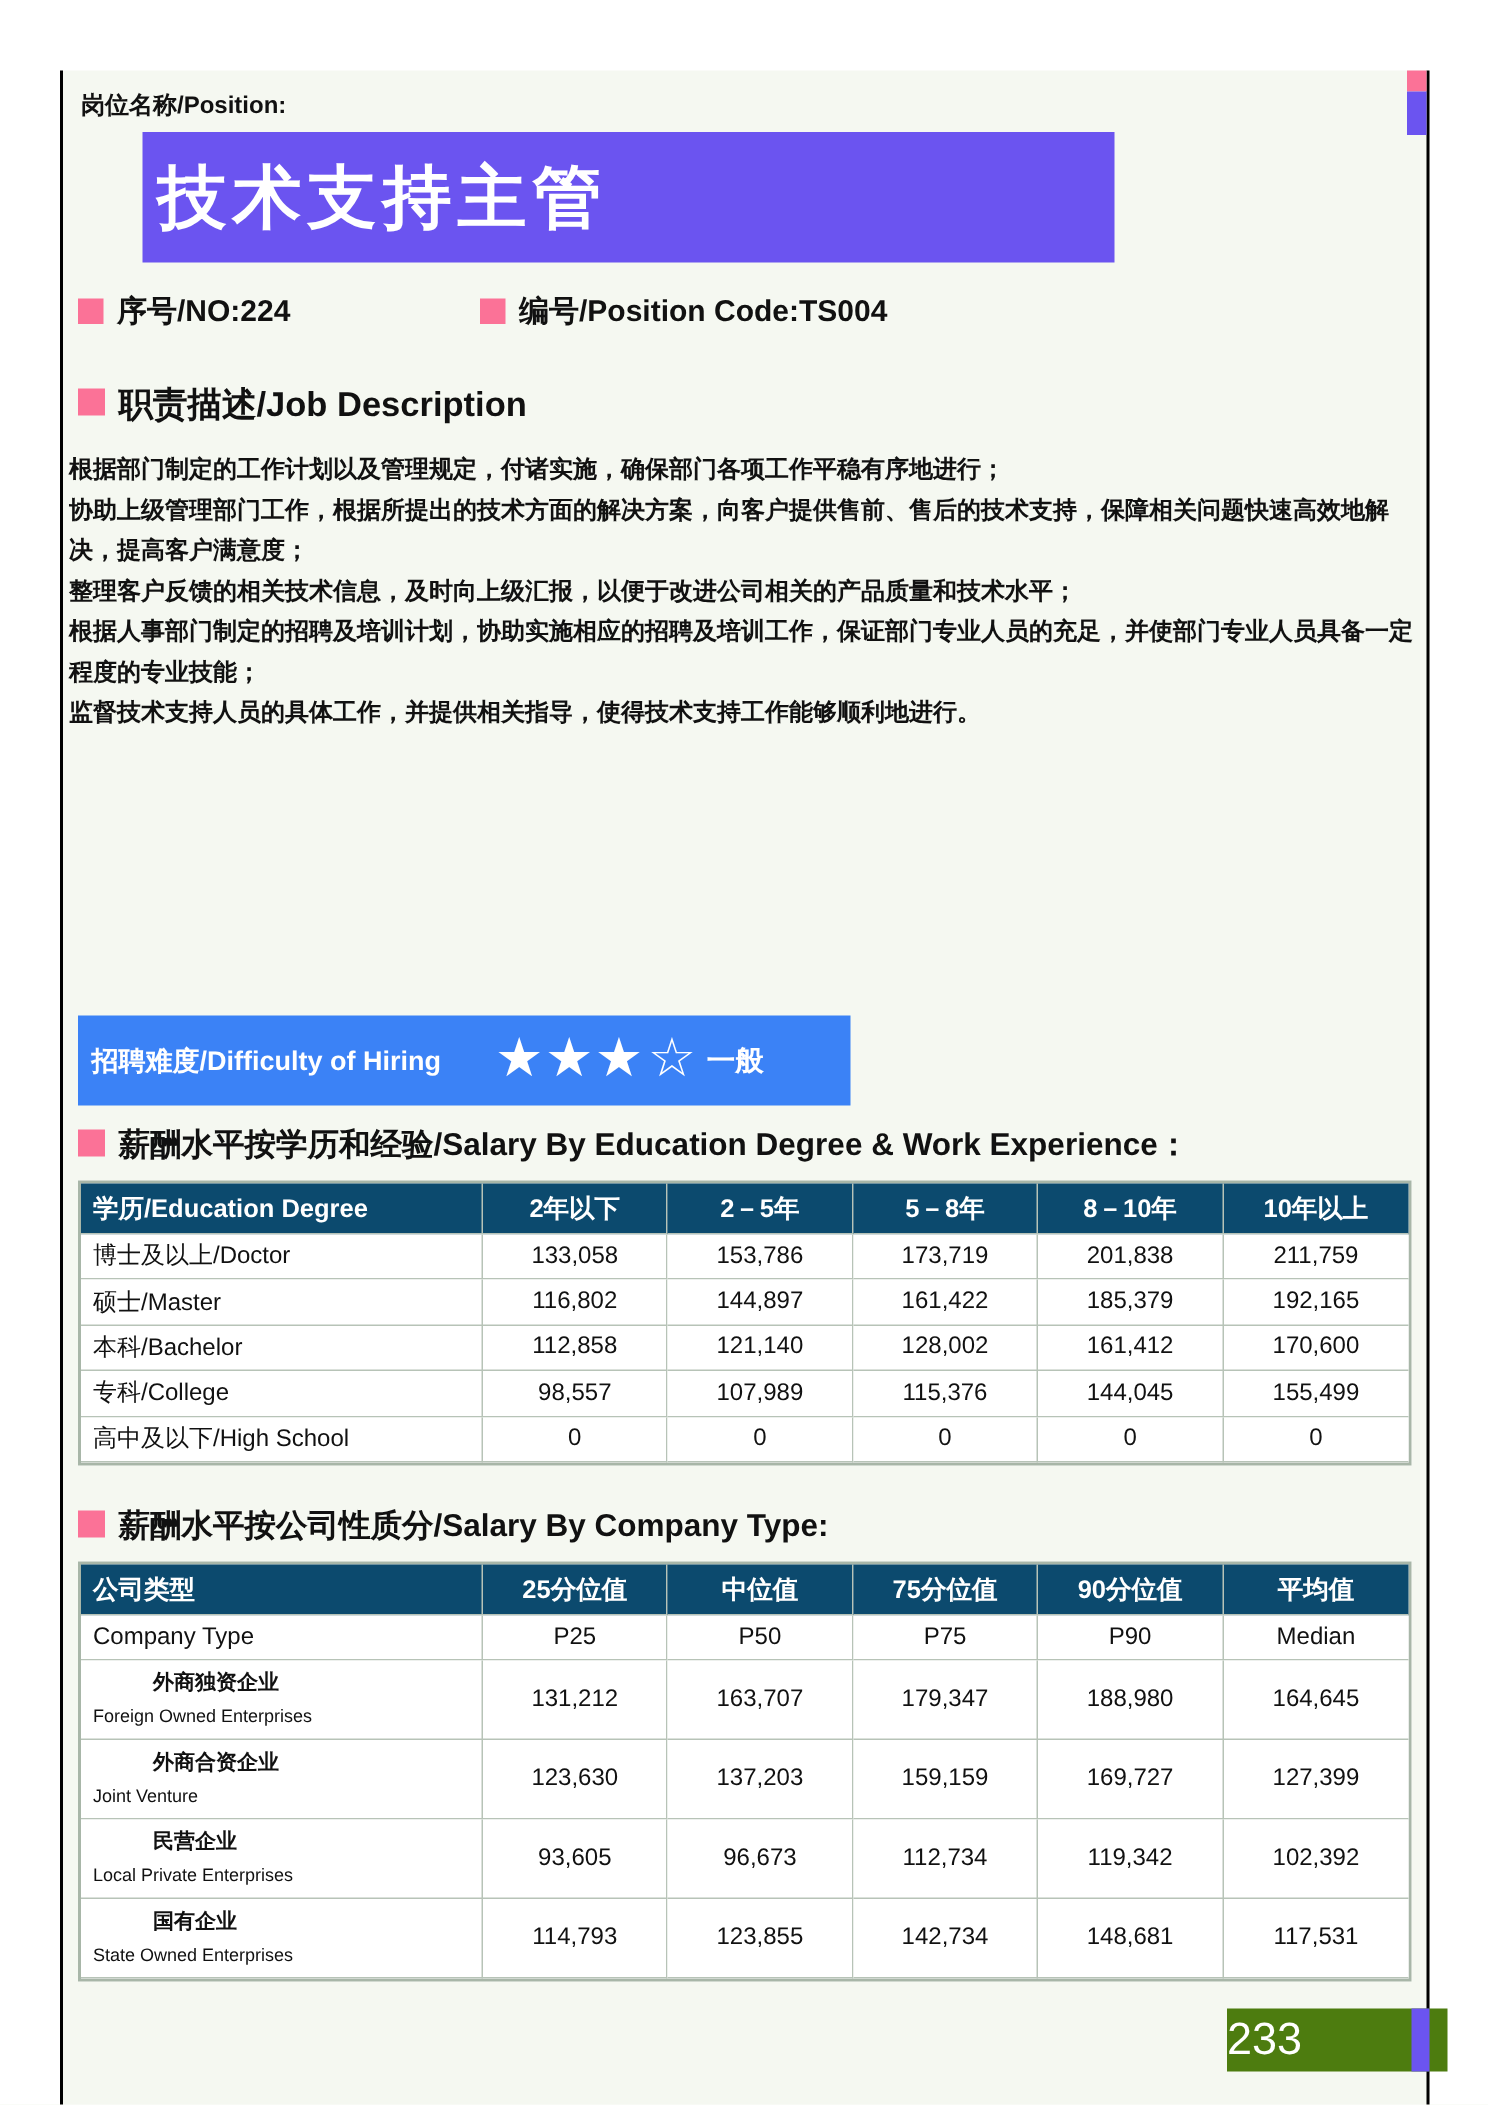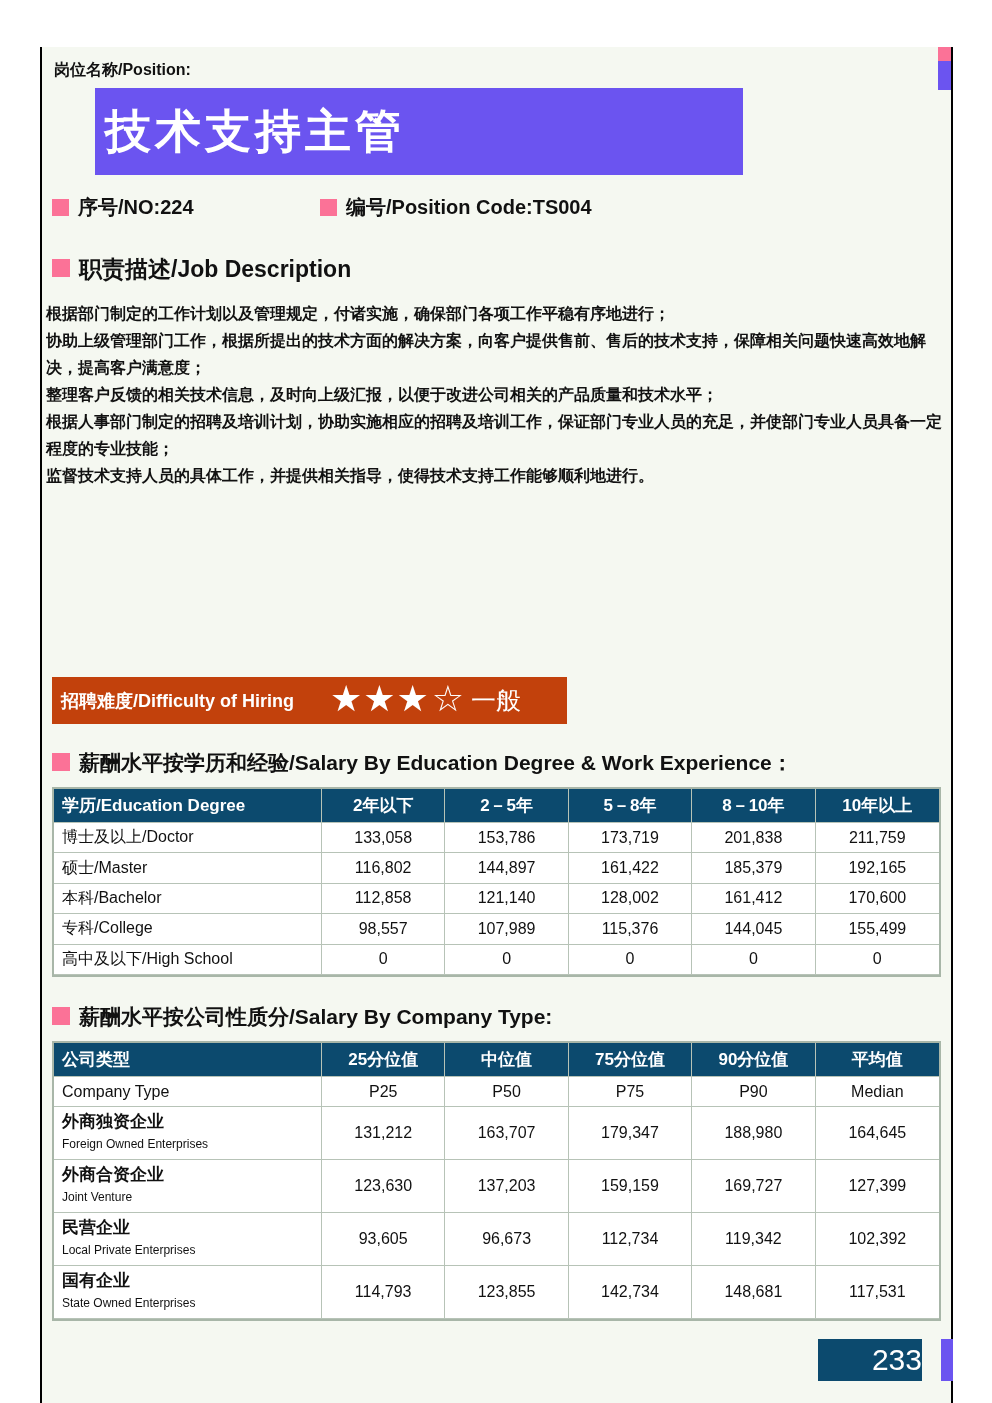--- a/index.html
+++ b/index.html
@@ -20,51 +20,51 @@
     display:flex;align-items:center;margin-left:43px;
   }
   .title-banner .t{color:#fff;font-size:46px;font-weight:bold;padding-left:10px;letter-spacing:4px;}
   .tab-pink{right:0;top:0;width:13px;height:14px;background:#fb7297;}
   .tab-purple{right:0;top:14px;width:13px;height:29px;background:#6b54f0;}
   .bullet{width:17px;height:17px;background:#fb7297;}
   .inline-head{font-weight:bold;font-size:20px;white-space:nowrap;}
   .jd-text{left:4px;top:253px;width:897px;font-size:16px;font-weight:600;line-height:27px;}
   .jd-text p{margin:0;}
   .diff-bar{
-    left:10px;top:630px;width:515px;height:47px;background:#c2410c;
+    left:10px;top:630px;width:515px;height:60px;background:#3b82f6;
     display:flex;align-items:center;color:#fff;
   }
   .diff-bar .lbl{font-size:18px;font-weight:bold;margin-left:9px;}
   .diff-bar .stars{font-size:36px;line-height:36px;margin-left:36px;letter-spacing:1px;margin-top:-4px;}
-  .diff-bar .rating{font-size:25px;font-weight:normal;margin-left:6px;}
+  .diff-bar .rating{font-size:19px;font-weight:bold;margin-left:6px;}
   .sec-head-text{font-weight:bold;font-size:21px;white-space:nowrap;}
   .t-grid{
     left:10px;width:889px;display:grid;background:#fff;
     border:2px solid #a8b6a8;box-sizing:border-box;
     grid-template-columns:268px repeat(5,1fr);
   }
   .t-grid>div{
     border-right:1px solid #b7c3b7;border-bottom:1px solid #b7c3b7;
     display:flex;align-items:center;box-sizing:border-box;background:#fff;
     font-size:16px;
   }
   .t-grid>div:nth-child(6n){border-right:none;}
   .t-grid>div.hd{background:#0c4a6e;color:#fff;font-weight:bold;font-size:17px;justify-content:center;}
   .t-grid>div.hd.lft{justify-content:flex-start;padding-left:8px;}
   .t-grid>div.lbl{font-weight:normal;padding-left:8px;}
   .t-grid>div.val{justify-content:center;}
   .t-grid>div.plain{font-weight:normal;padding-left:8px;}
   .t-grid>div.dual{flex-direction:column;align-items:flex-start;justify-content:center;padding-left:8px;line-height:23px;}
-  .dual .zh{font-weight:bold;font-size:17px;}
+  .dual .zh{font-weight:bold;font-size:14px;margin-left:40px;}
   .dual .en{font-weight:normal;font-size:12px;}
   #table1{top:740px;grid-template-rows:34px repeat(5,30.4px);}
   #table2{top:994px;grid-template-rows:34px 30px repeat(4,53px);}
   .footer-pink{
-    left:776px;top:1292px;width:104px;height:42px;background:#0c4a6e;
-    display:flex;align-items:center;justify-content:flex-end;
+    left:776px;top:1292px;width:147px;height:42px;background:#4d7c0f;
+    display:flex;align-items:center;justify-content:flex-start;
     color:#fff;font-size:30px;
   }
   .footer-purple{left:899px;top:1292px;width:12px;height:42px;background:#6b54f0;}
 </style>
 </head>
 <body>
 
 <div class="page">
 
   <div class="abs pos-label">岗位名称/Position:</div>

